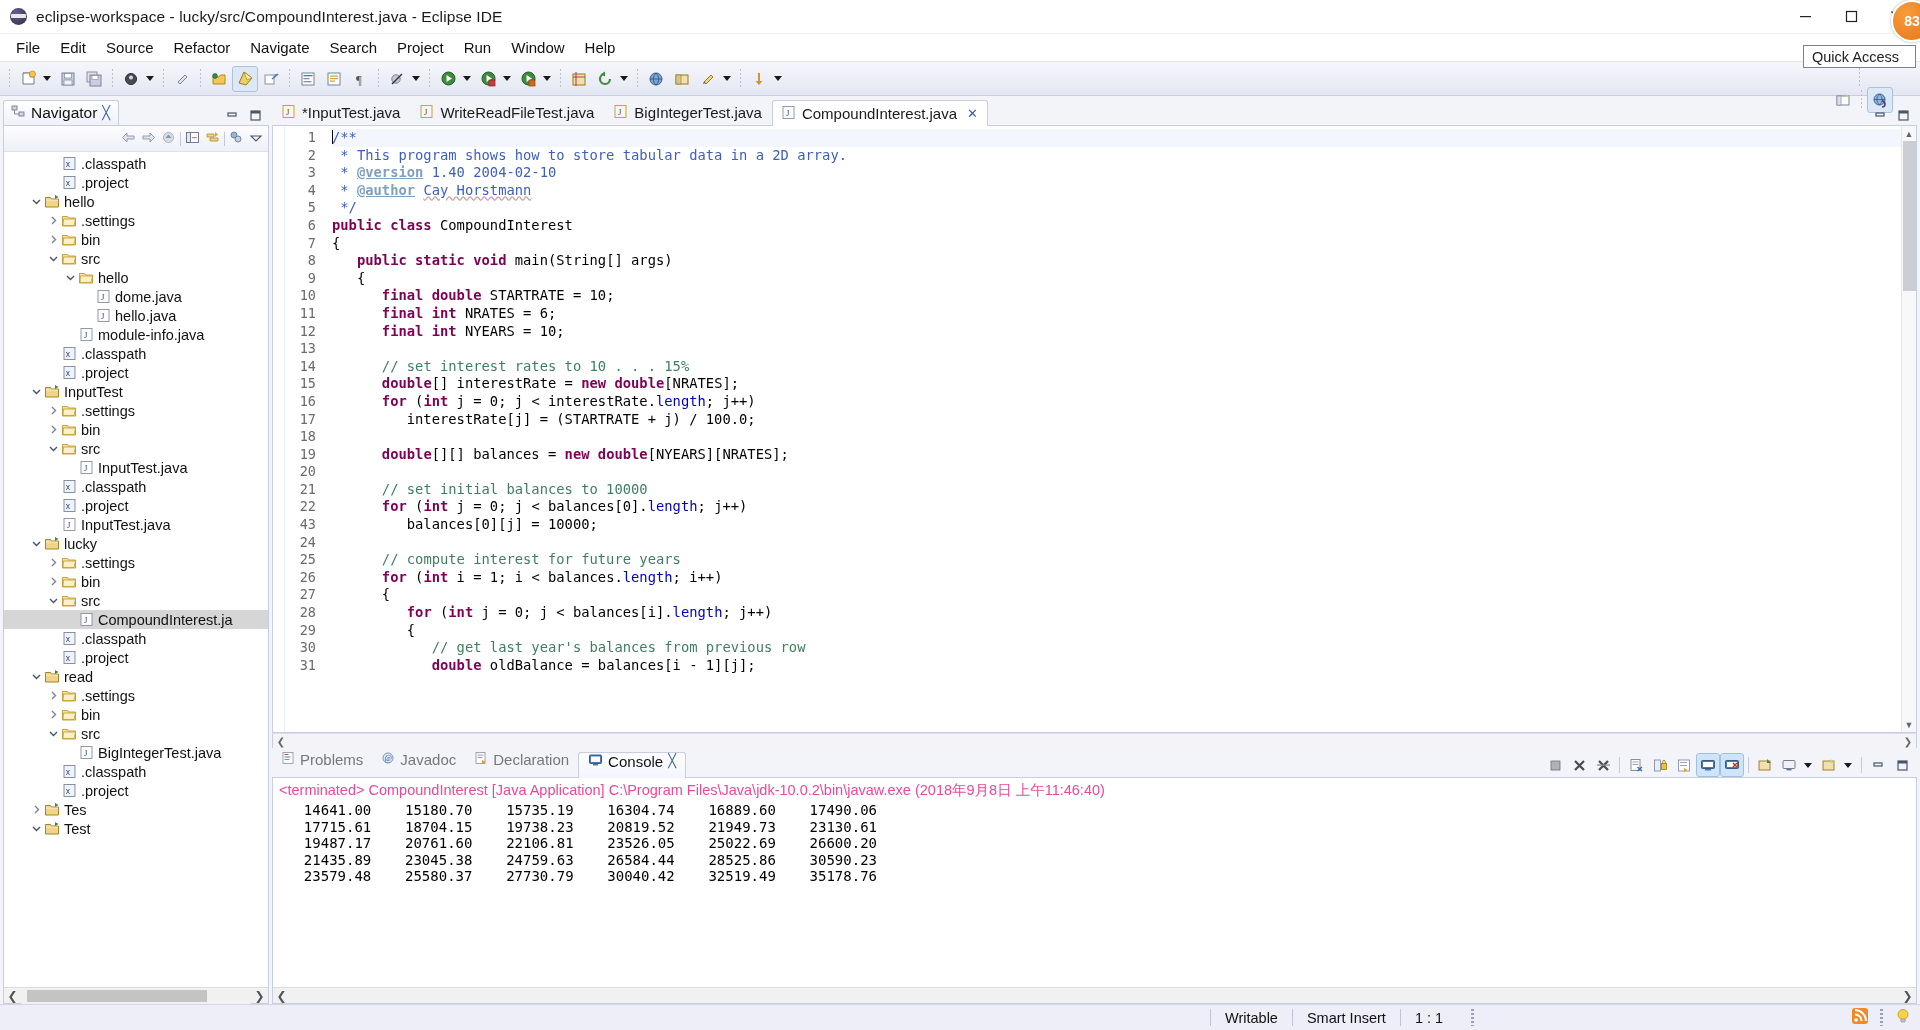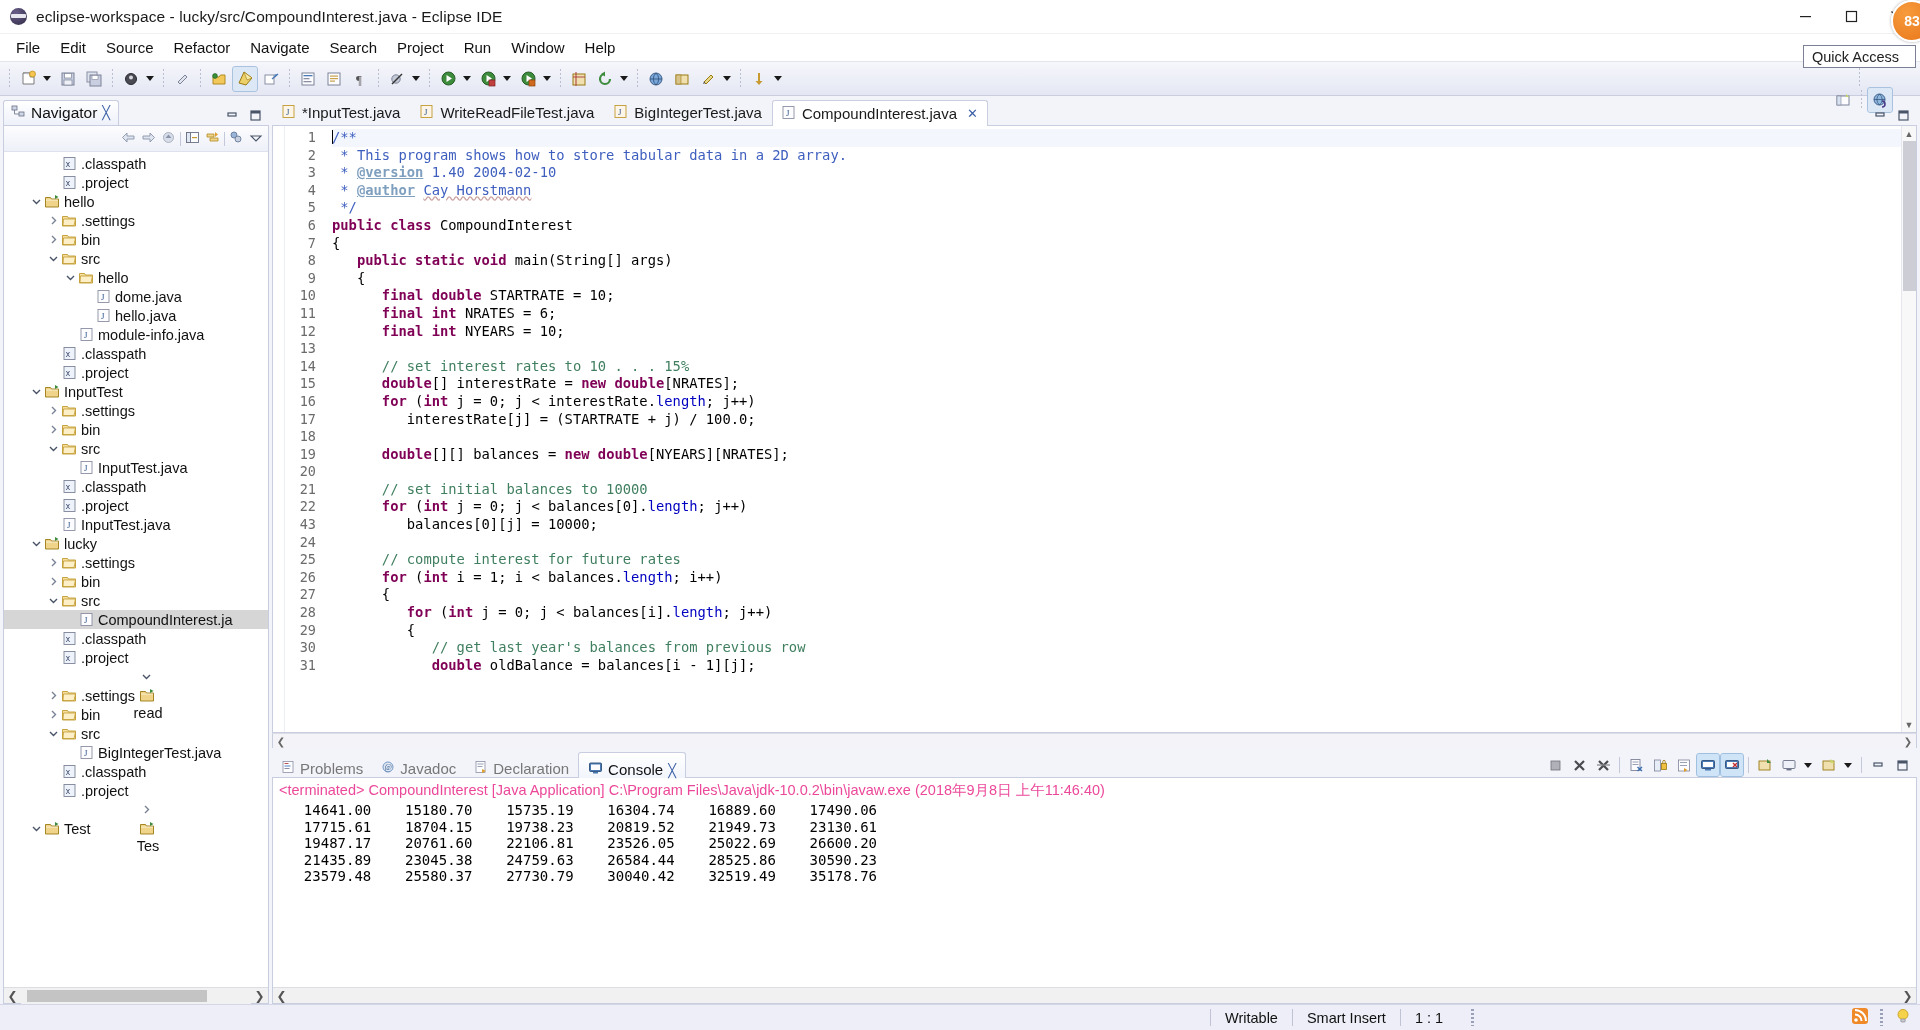--- a/index.html
+++ b/index.html
@@ -217,21 +217,21 @@
   }
   .eh-arrow { width:16px; height:15px; display:flex;align-items:center;justify-content:center;color:#666;font-size:10px;}
 
   
   .console-zone {
     height: 256px; min-height:256px; display:flex; flex-direction:column;
     padding-top:3px;
   }
   .con-tabbar { height:27px; display:flex; align-items:flex-end; border-bottom:1px solid #c8cde0; }
   .con-tab {
-    display:flex; align-items:flex-end; gap:5px; height:26px; padding:0 9px;
+    display:flex; align-items:flex-start; gap:5px; height:26px; padding:0 9px;
     font-size:15px; color:#777;
   }
   .con-tab.active {
     color:#111; background:#fff;
     border:1px solid #c8cde0; border-bottom:none; border-radius:3px 3px 0 0;
     margin-bottom:-1px; z-index:2;
     background: linear-gradient(to bottom,#ffffff,#f2f5fc);
   }
   .con-tab .close-x { color:#3b5fa5; font-size:13px; }
   .con-actions { margin-left:auto; display:flex; align-items:center; gap:2px; padding-right:4px; }
@@ -887,21 +887,21 @@
             <div class="tree-row" style="padding-left: 42px;">
               <span class="twisty"></span>
               <span class="ticon">
                 <svg width="15" height="15" viewBox="0 0 15 15">
                   <rect x="2" y="1.5" width="11" height="12" fill="#eef2fa" stroke="#7d8398" stroke-width=".9"></rect>
                   <text x="3.6" y="11" font-size="8" fill="#3a4a6a" font-family="monospace">x</text>
                 </svg>
               </span>
               <span class="tlabel">.project</span>
             </div>
-            <div class="tree-row" style="padding-left: 25px; flex-direction: column;">
+            <div class="tree-row" style="padding-left: 25px;">
               <span class="twisty">
                 <svg width="11" height="11" viewBox="0 0 11 11">
                   <path d="M2 4 L5.5 7.5 L9 4" fill="none" stroke="#4a5468" stroke-width="1.4"></path>
                 </svg>
               </span>
               <span class="ticon">
                 <svg width="16" height="15" viewBox="0 0 16 15">
                   <path d="M1.5 3.5 h5 l1 1.5 h7 v8 h-13z" fill="#f0d48a" stroke="#9a7a12" stroke-width=".9"></path>
                   <path d="M2 5.5 h12 v1.2 h-12z" fill="#fff" opacity=".5"></path>
                   <path d="M11 1 l3.5 2 -3.5 2z" fill="#3d8b3d"></path>
@@ -974,21 +974,21 @@
             <div class="tree-row" style="padding-left: 42px;">
               <span class="twisty"></span>
               <span class="ticon">
                 <svg width="15" height="15" viewBox="0 0 15 15">
                   <rect x="2" y="1.5" width="11" height="12" fill="#eef2fa" stroke="#7d8398" stroke-width=".9"></rect>
                   <text x="3.6" y="11" font-size="8" fill="#3a4a6a" font-family="monospace">x</text>
                 </svg>
               </span>
               <span class="tlabel">.project</span>
             </div>
-            <div class="tree-row" style="padding-left: 25px; flex-direction: column;">
+            <div class="tree-row" style="padding-left: 25px;">
               <span class="twisty">
                 <svg width="11" height="11" viewBox="0 0 11 11">
                   <path d="M4 2 L7.5 5.5 L4 9" fill="none" stroke="#7a8296" stroke-width="1.4"></path>
                 </svg>
               </span>
               <span class="ticon">
                 <svg width="16" height="15" viewBox="0 0 16 15">
                   <path d="M1.5 3.5 h5 l1 1.5 h7 v8 h-13z" fill="#f0d48a" stroke="#9a7a12" stroke-width=".9"></path>
                   <path d="M2 5.5 h12 v1.2 h-12z" fill="#fff" opacity=".5"></path>
                   <path d="M11 1 l3.5 2 -3.5 2z" fill="#3d8b3d"></path>
@@ -1121,21 +1121,21 @@
               <div class="cline"><span class="pl">      </span><span class="kw">double</span><span class="pl">[] interestRate = </span><span class="kw">new double</span><span class="pl">[NRATES];</span></div>
               <div class="cline"><span class="pl">      </span><span class="kw">for</span><span class="pl"> (</span><span class="kw">int</span><span class="pl"> j = 0; j &lt; interestRate.</span><span class="fld">length</span><span class="pl">; j++)</span></div>
               <div class="cline"><span class="pl">         interestRate[j] = (STARTRATE + j) / 100.0;</span></div>
               <div class="cline"><span class="pl"></span></div>
               <div class="cline"><span class="pl">      </span><span class="kw">double</span><span class="pl">[][] balances = </span><span class="kw">new double</span><span class="pl">[NYEARS][NRATES];</span></div>
               <div class="cline"><span class="pl"></span></div>
               <div class="cline"><span class="pl">      </span><span class="cm">// set initial balances to 10000</span></div>
               <div class="cline"><span class="pl">      </span><span class="kw">for</span><span class="pl"> (</span><span class="kw">int</span><span class="pl"> j = 0; j &lt; balances[0].</span><span class="fld">length</span><span class="pl">; j++)</span></div>
               <div class="cline"><span class="pl">         balances[0][j] = 10000;</span></div>
               <div class="cline"><span class="pl"></span></div>
-              <div class="cline"><span class="pl">      </span><span class="cm">// compute interest for future rates</span></div>
+              <div class="cline"><span class="pl">      </span><span class="cm">// compute interest for future years</span></div>
               <div class="cline"><span class="pl">      </span><span class="kw">for</span><span class="pl"> (</span><span class="kw">int</span><span class="pl"> i = 1; i &lt; balances.</span><span class="fld">length</span><span class="pl">; i++)</span></div>
               <div class="cline"><span class="pl">      {</span></div>
               <div class="cline"><span class="pl">         </span><span class="kw">for</span><span class="pl"> (</span><span class="kw">int</span><span class="pl"> j = 0; j &lt; balances[i].</span><span class="fld">length</span><span class="pl">; j++)</span></div>
               <div class="cline"><span class="pl">         {</span></div>
               <div class="cline"><span class="pl">            </span><span class="cm">// get last year's balances from previous row</span></div>
               <div class="cline"><span class="pl">            </span><span class="kw">double</span><span class="pl"> oldBalance = balances[i - 1][j];</span></div>
             </div>
           <div class="editor-vscroll">
             <div class="vs-arrow">▲</div>
             <div class="vs-track">

